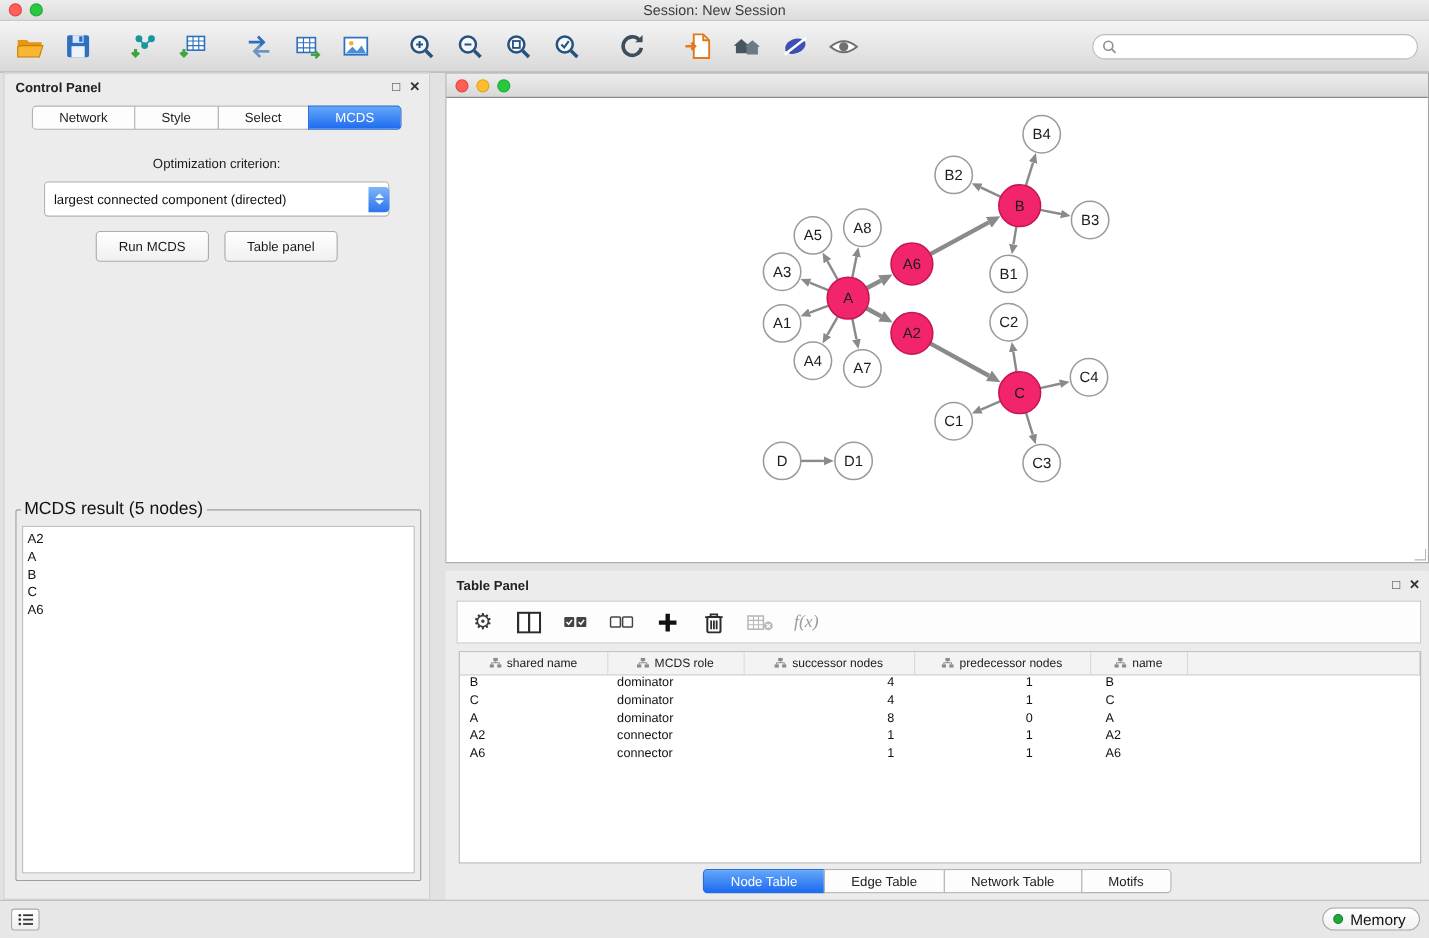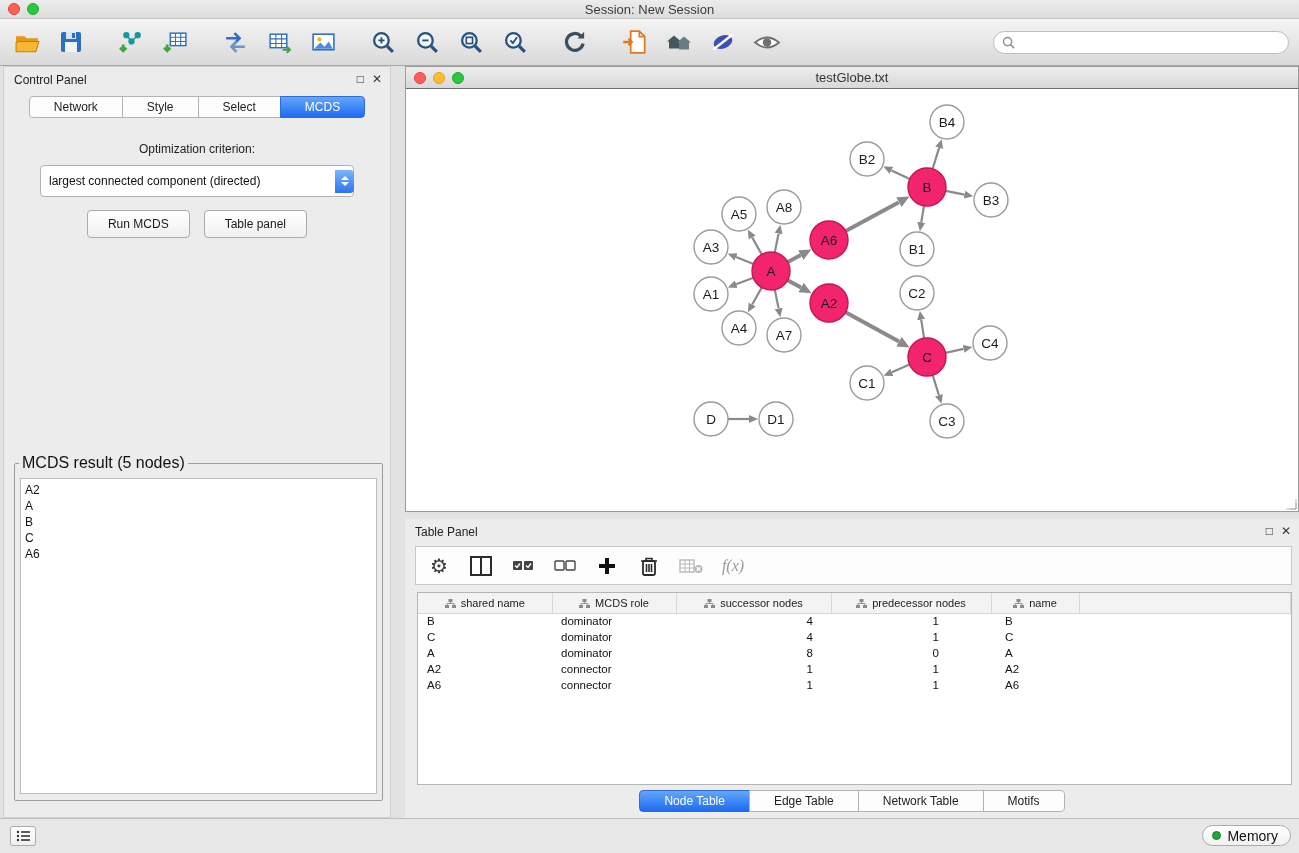--- a/index.html
+++ b/index.html
@@ -25,21 +25,21 @@
   .tgroup { display:flex; gap:14px; margin-right:30px; align-items:center; }
   .icon-btn { width:30px; height:30px; display:flex; align-items:center; justify-content:center; cursor:default; }
   .searchbox { position:absolute; right:10px; top:12px; width:296px; height:23px;
     background:#fff; border:1px solid #bdbdbd; border-radius:12px;
     display:flex; align-items:center; padding:0 8px; gap:5px; }
   .searchbox input { border:none; outline:none; flex:1; font-size:12px; background:transparent; }
 
   
   .control-panel { position:absolute; left:3px; top:66px; width:388px; height:752px;
     background:#ececec; border:1px solid #cfcfcf; }
-  .panel-header { height:26px; display:flex; align-items:center; padding:8px 10px; font-size:12px; color:#222; position:relative; }
+  .panel-header { height:26px; display:flex; align-items:center; padding:8px 10px; font-size:12px; color:#222; position:relative;font-weight:bold; }
   .panel-header .hdr-btns { position:absolute; right:8px; top:5px; display:flex; gap:8px; font-size:12px; color:#333; }
   .hdr-btn { cursor:default; line-height:14px; }
   .seg-tabs { display:flex; justify-content:center; margin-top:3px; }
   .seg-tab { height:22px; padding:0 24px; font:12px "Liberation Sans",sans-serif; background:#fdfdfd;
     border:1px solid #b3b3b3; margin-left:-1px; color:#222; }
   .seg-tab:first-child { border-radius:4px 0 0 4px; margin-left:0; }
   .seg-tab:last-child { border-radius:0 4px 4px 0; }
   .seg-tab.active { background:linear-gradient(#64a7fa,#1d6bf0); border-color:#2b6cd6; color:#fff; }
   .opt-label { text-align:center; margin-top:24px; font-size:12px; color:#1d1d1d; }
   .dropdown { width:314px; height:32px; margin:9px auto 0; background:#fff; border:1px solid #b2b2b2;
@@ -285,21 +285,20 @@
     </fieldset>
   </div>
 
   <div class="net-window">
     <div class="net-titlebar">
       <span class="lights">
         <span class="tl-dot tl-red"></span>
         <span class="tl-dot tl-yellow"></span>
         <span class="tl-dot tl-green"></span>
       </span>
-      <span class="title">testGlobe.txt</span>
     </div>
     <div class="net-canvas">
       <svg class="graph" viewBox="0 0 892 422" preserveAspectRatio="xMidYMid meet">
           <defs>
             <marker id="ah-thin" markerUnits="userSpaceOnUse" markerWidth="10" markerHeight="9" refX="0" refY="4.5" orient="auto">
               <path d="M0,0.5 L9,4.5 L0,8.5 z" fill="#8a8a8a"></path>
             </marker>
             <marker id="ah-thick" markerUnits="userSpaceOnUse" markerWidth="13" markerHeight="12" refX="0" refY="6" orient="auto">
               <path d="M0,0.5 L12,6 L0,11.5 z" fill="#8a8a8a"></path>
             </marker>

